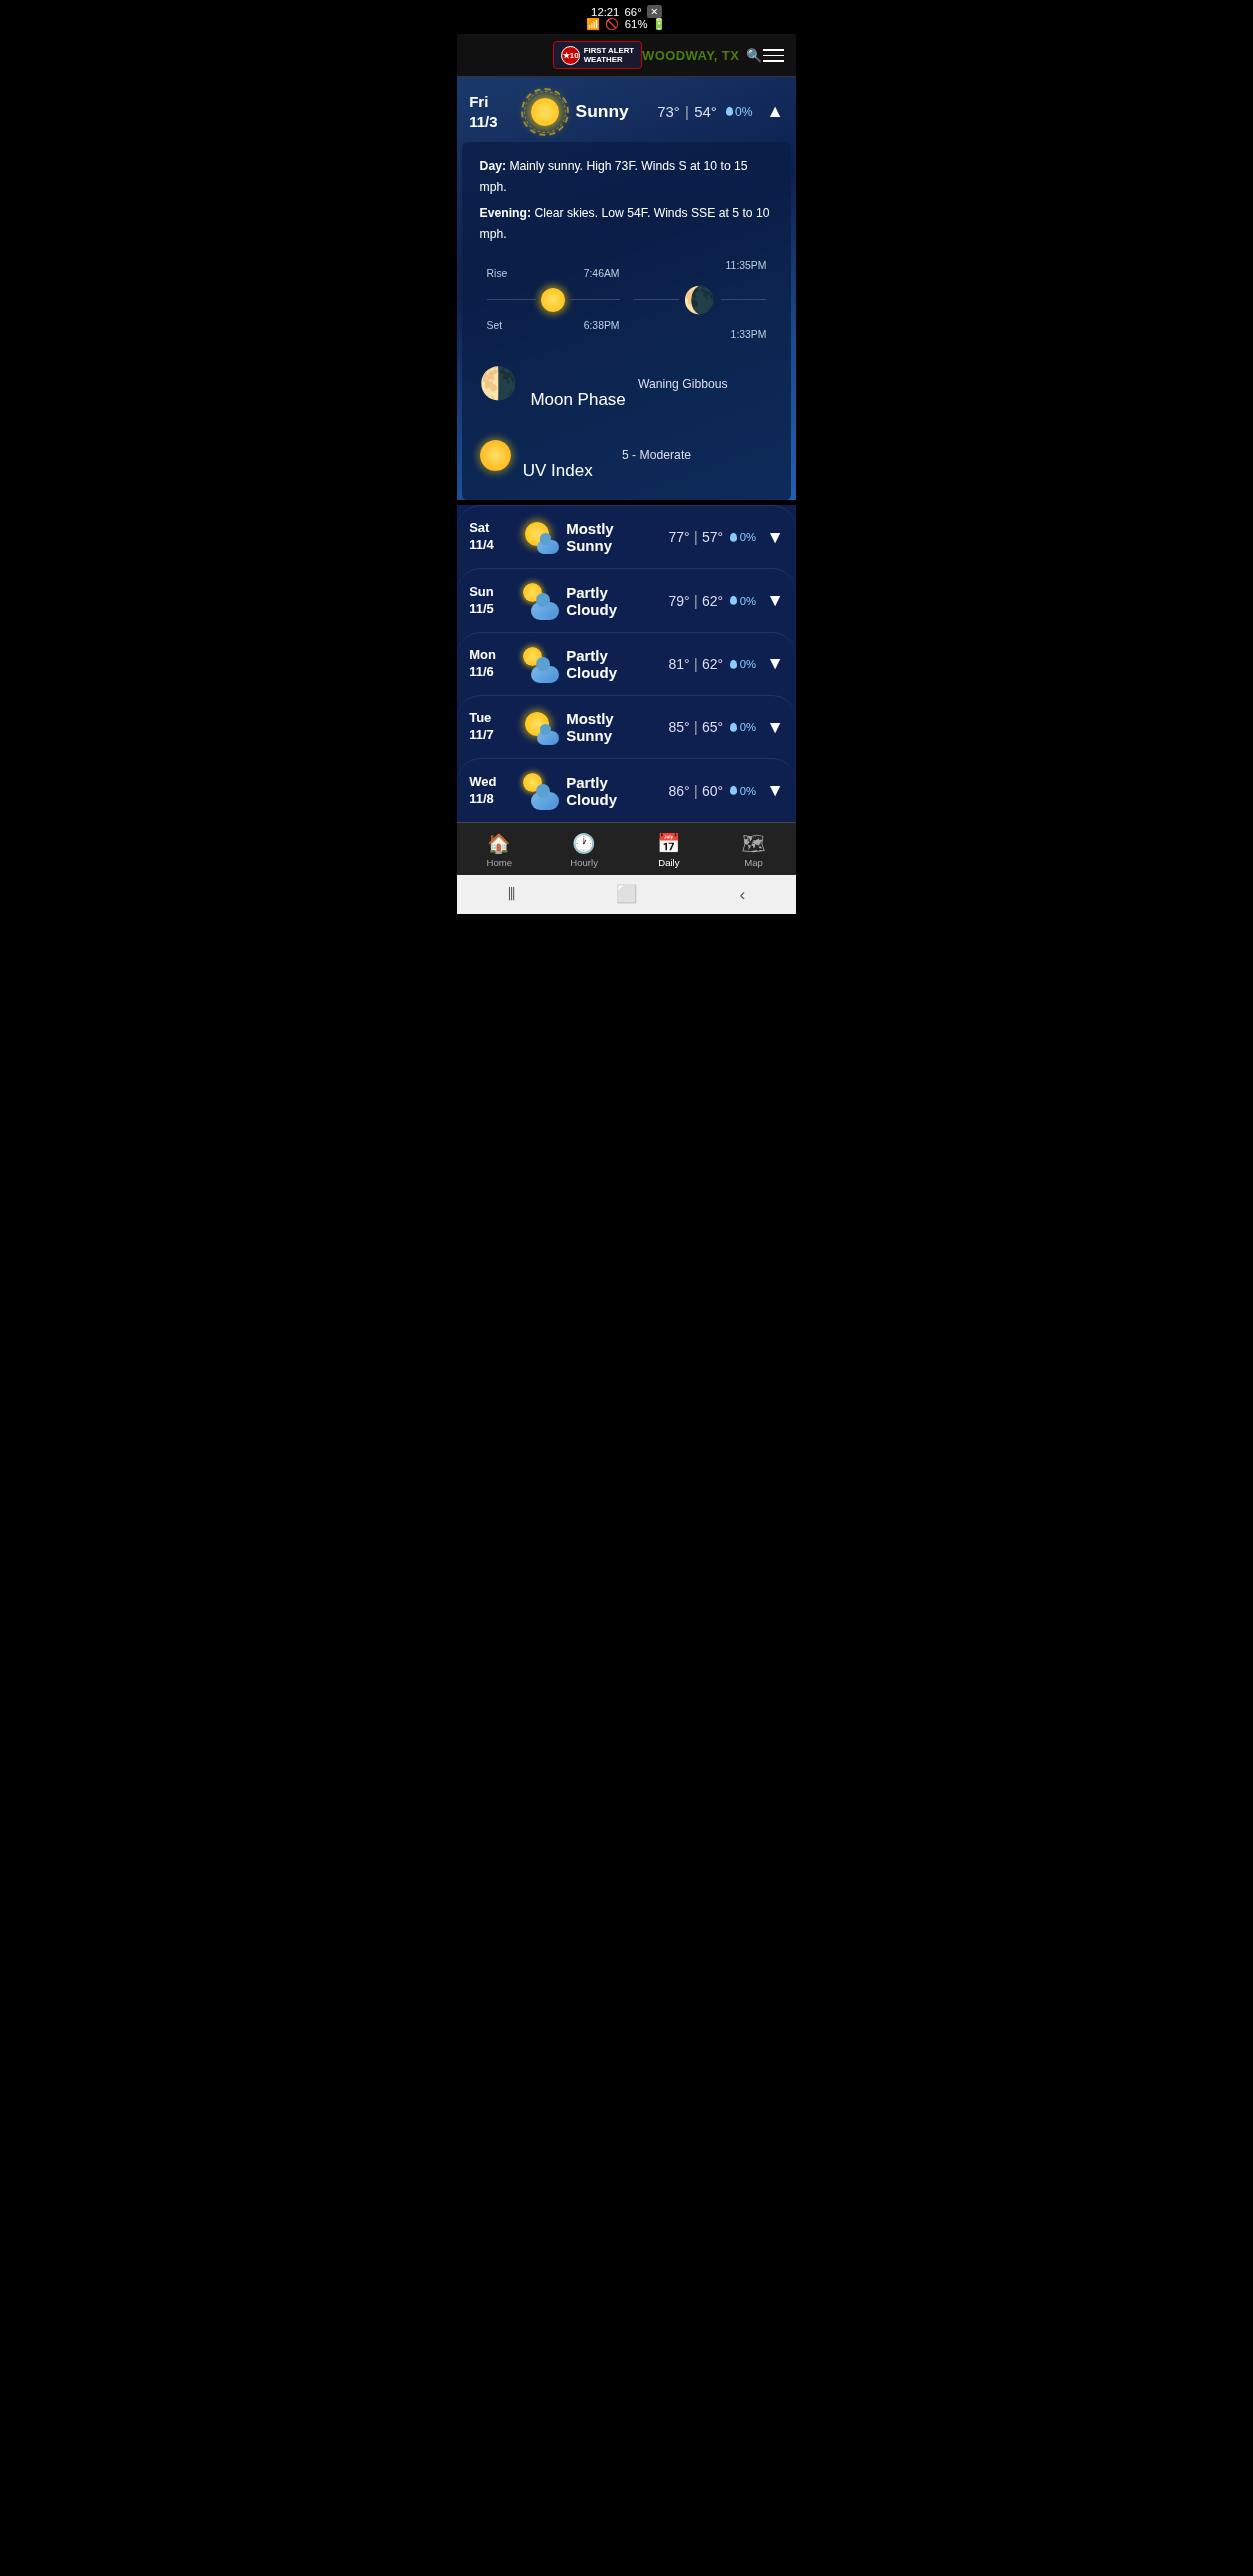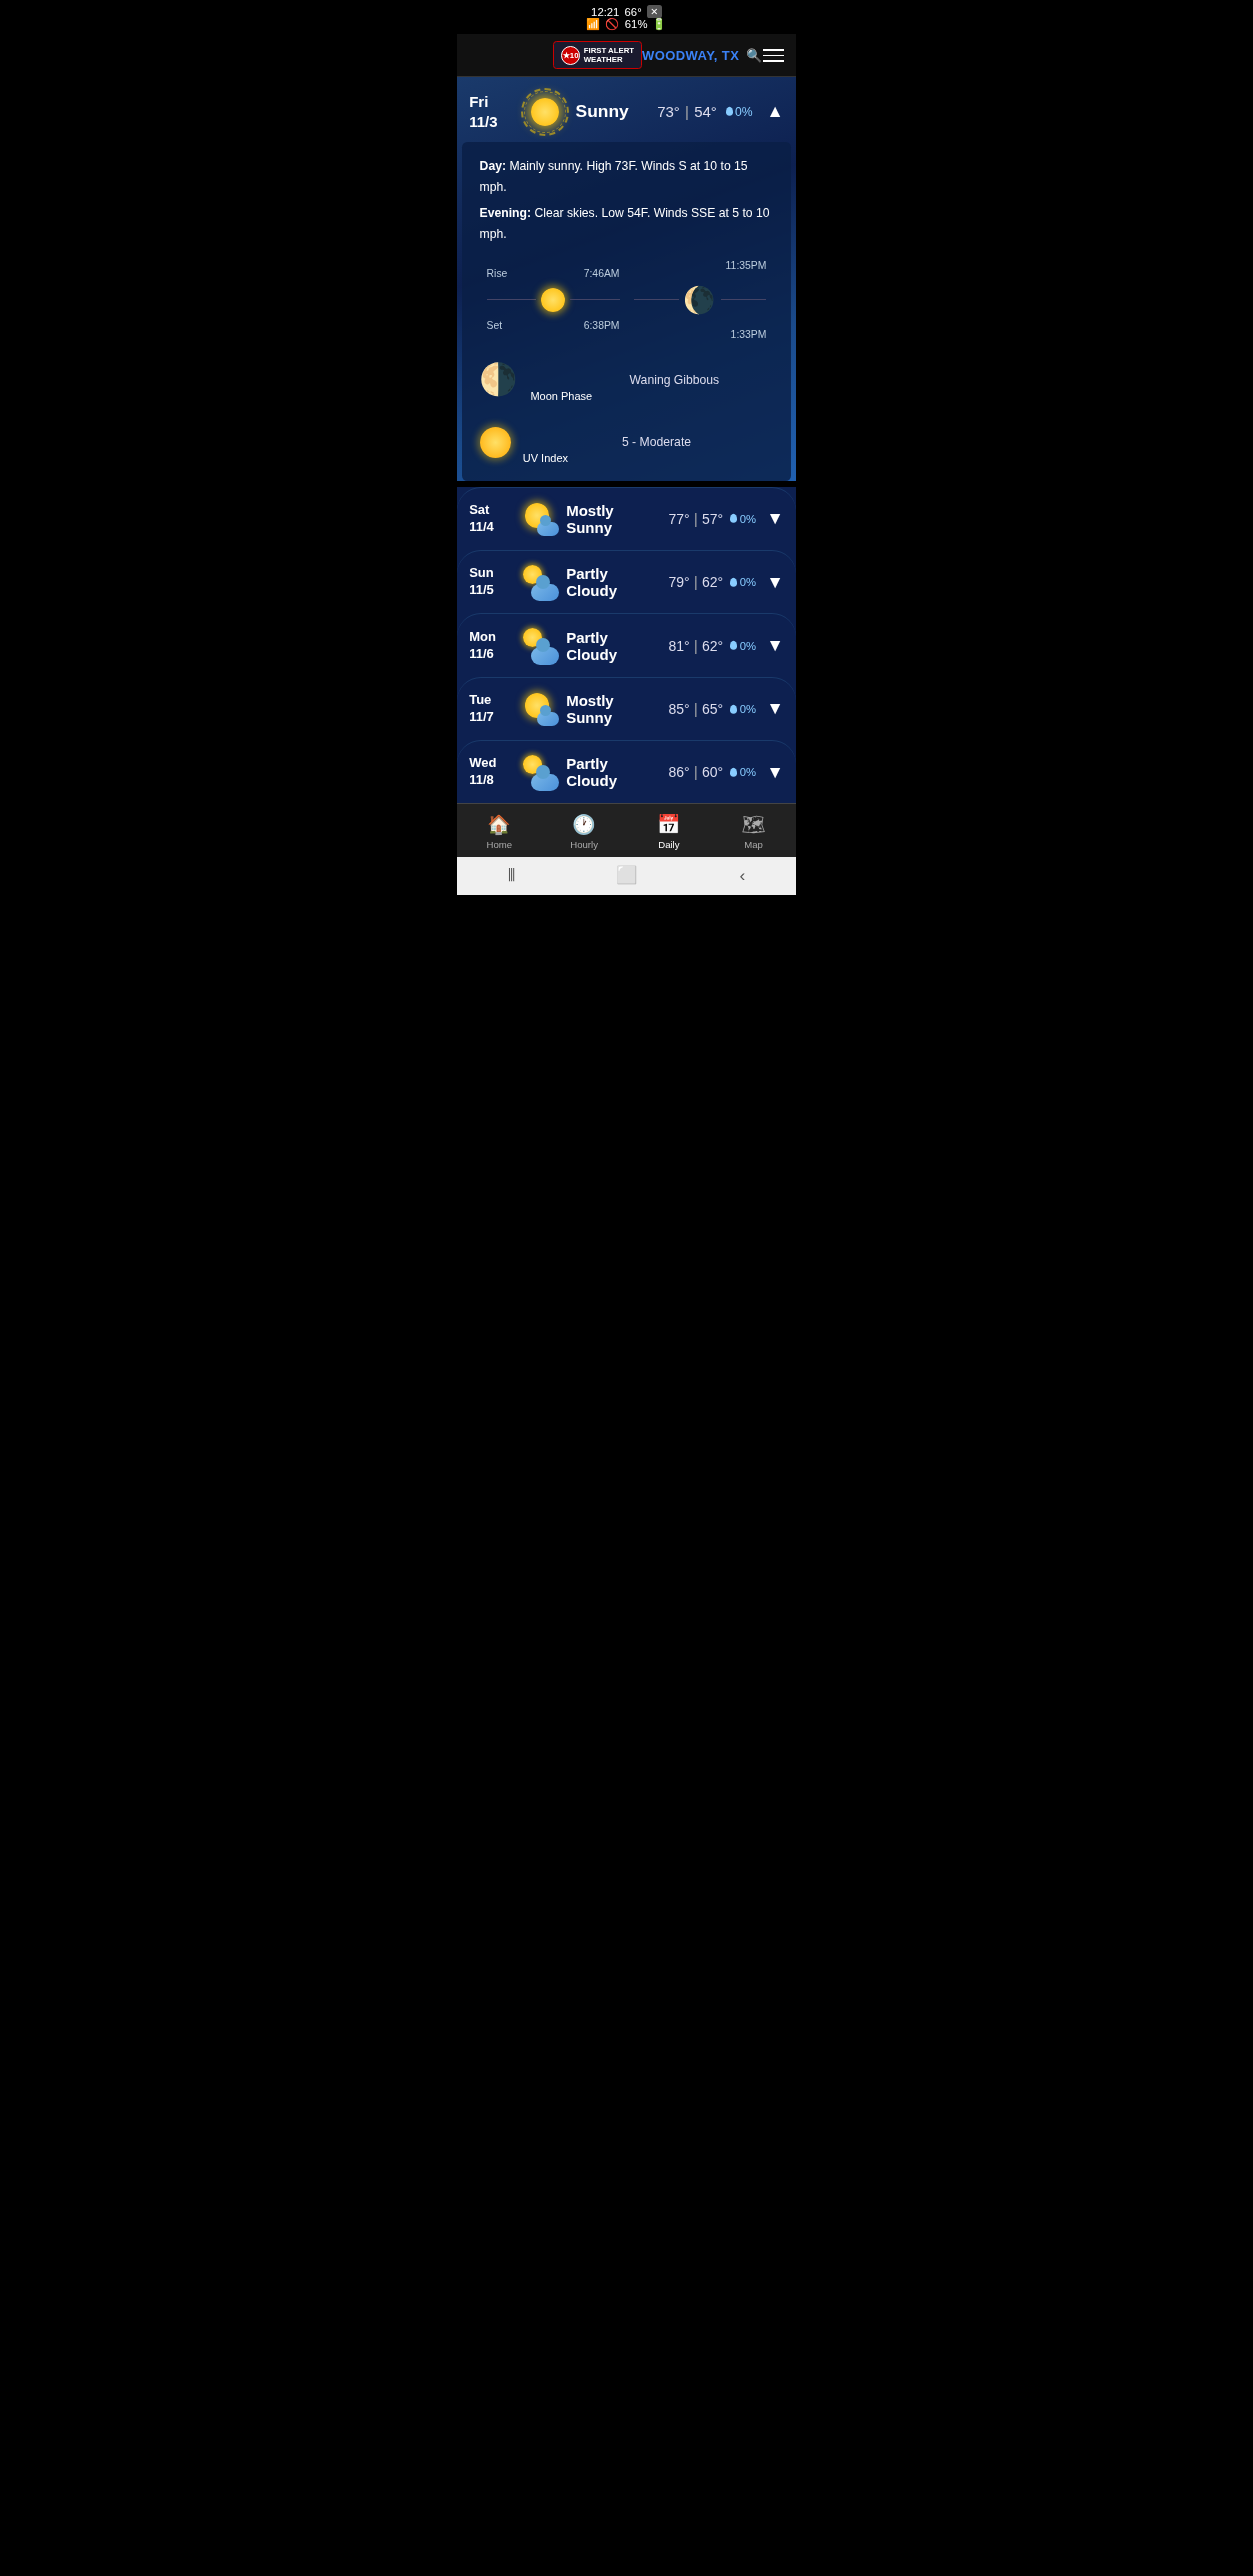--- a/index.html
+++ b/index.html
@@ -67,21 +67,21 @@
       color: #fff;
       line-height: 1.2;
     }
     .logo-text .first { color: #fff; }
     .logo-text .weather { color: #fff; }
 
     .location-search {
       display: flex;
       align-items: center;
       gap: 7px;
-      color: #3b82f6;
+      color: #4d7c0f;
       font-size: 13px;
       font-weight: 600;
       letter-spacing: 0.4px;
     }
     .hamburger { display: flex; flex-direction: column; gap: 3.5px; cursor: pointer; }
     .hamburger span { display: block; width: 21px; height: 1.7px; background: #fff; }
 
     
     .weather-main {
       background: linear-gradient(160deg, #1a3a6b 0%, #0d2050 40%, #1a4a8a 70%, #2060b0 100%);
@@ -165,21 +165,21 @@
       gap: 12.2px;
       margin-top: 10.4px;
     }
     .moon-phase-icon { font-size: 31px; }
     .uv-icon {
       width: 31px; height: 31px;
       background: radial-gradient(circle, #ffe066, #ffaa00);
       border-radius: 50%;
       box-shadow: 0 0 7px 2.6px #ffcc0066;
     }
-    .moon-phase-text, .uv-text { font-size: 11px; margin-top: 32px; }
+    .moon-phase-text, .uv-text { font-size: 17px; margin-top: 32px; }
     .moon-phase-val, .uv-val { font-size: 12.2px; color: #dde; }
 
     
     .forecast-list { background: #0d2050; }
     .forecast-row {
       display: flex;
       align-items: center;
       padding: 12.2px 12.2px;
       border-top: 0.9px solid #1a3a6b;
       gap: 7px;

